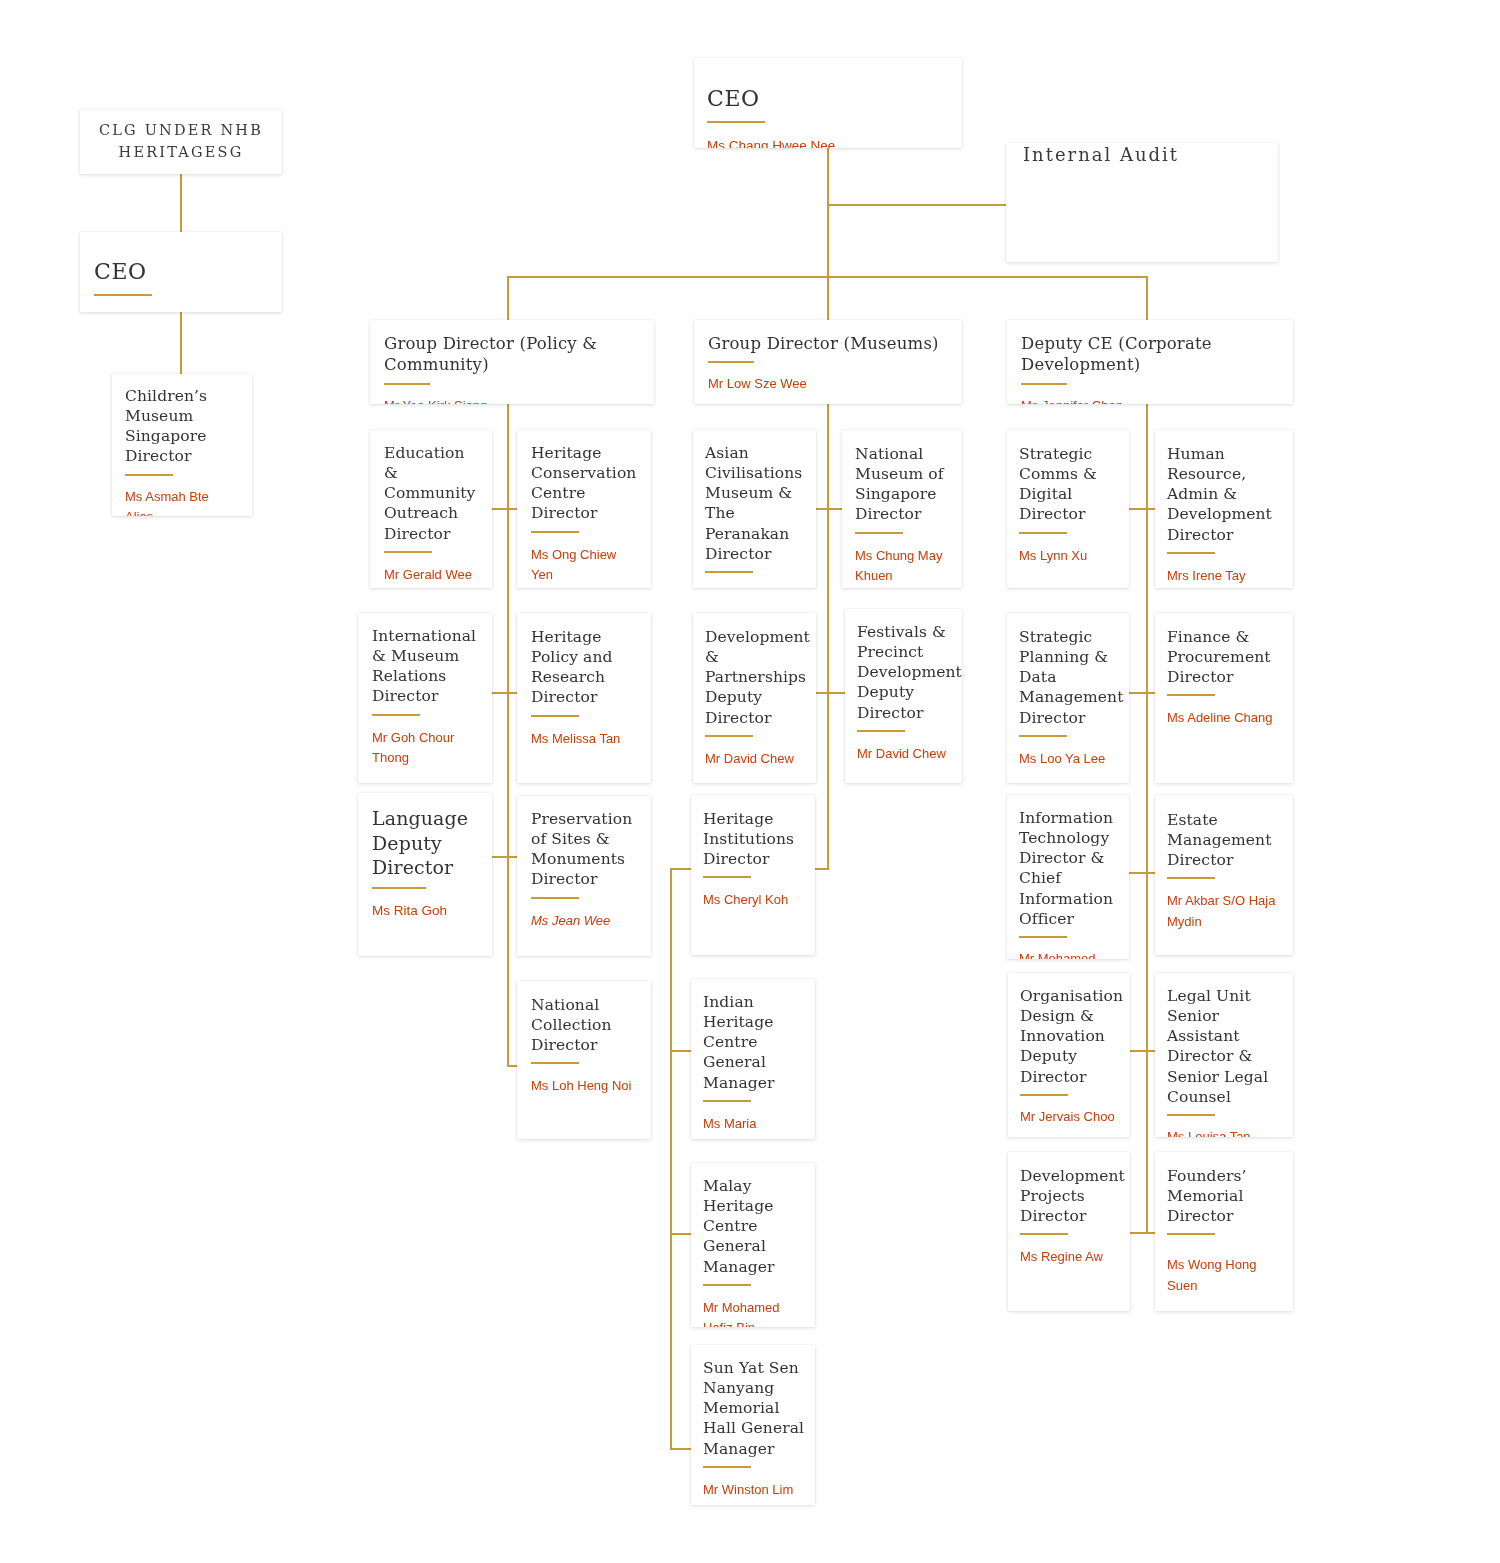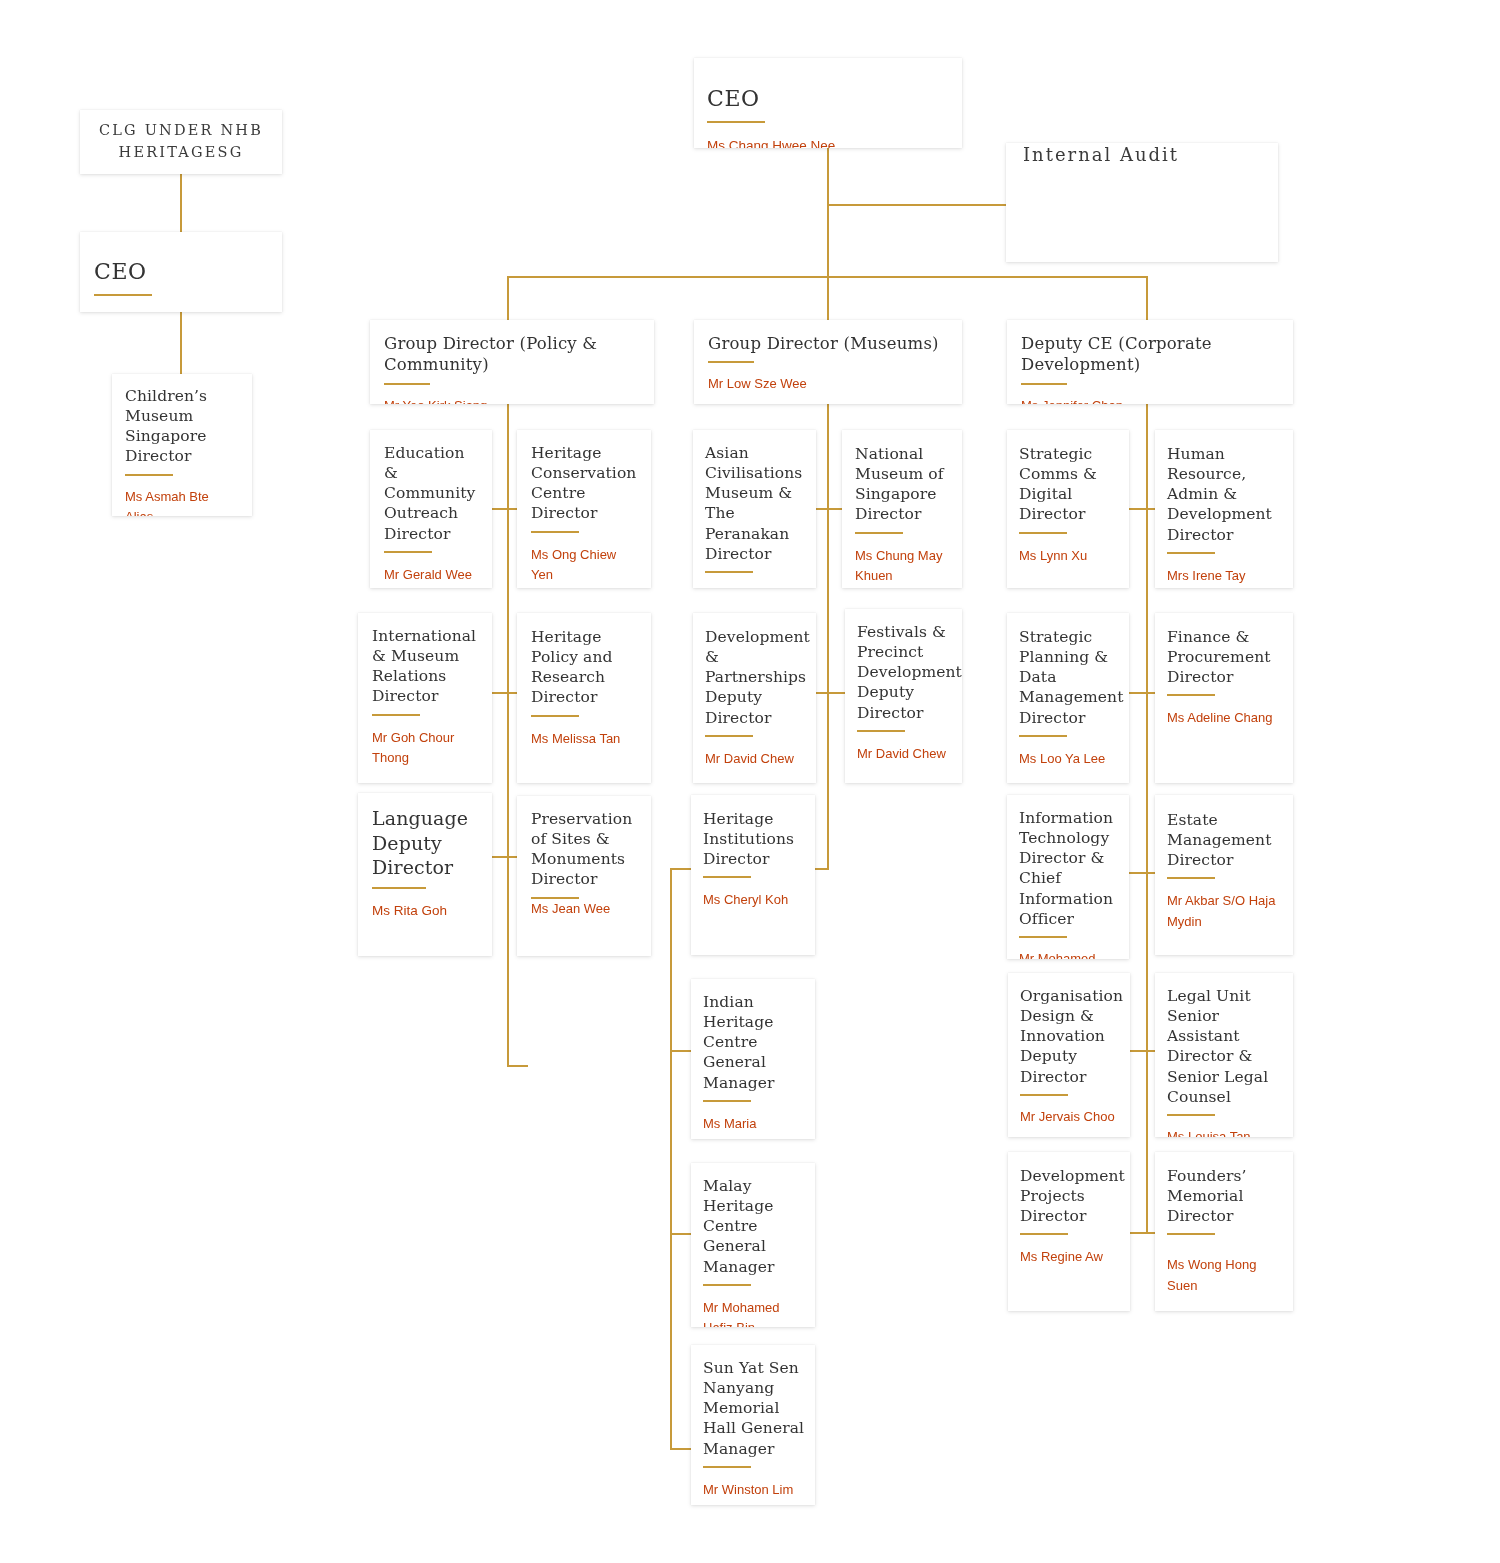--- a/index.html
+++ b/index.html
@@ -213,24 +213,31 @@
       <div class="role">Heritage Policy and Research Director</div>
       <div class="rule"></div>
       <div class="person" style="margin-top:12px;">Ms Melissa Tan</div>
     </div>
   </div>
 
   <div class="card unit" style="left:517px;top:796px;width:134px;height:160px;">
     <div class="inner" style="top:13px;left:14px;right:11px;">
       <div class="role">Preservation of Sites &amp; Monuments Director</div>
       <div class="rule"></div>
-      <div class="person" style="">Ms Jean Wee</div>
-    </div>
-  </div>
-
+      <div class="person" style="margin-top:12px;font-style:italic;">Ms Jean Wee</div>
+    </div>
+  </div>
+
+  <div class="card unit" style="left:517px;top:981px;width:134px;height:158px;">
+    <div class="inner" style="top:14px;left:14px;right:11px;">
+      <div class="role">National Collection Director</div>
+      <div class="rule"></div>
+      <div class="person" style="margin-top:12px;">Ms Loh Heng Noi</div>
+    </div>
+  </div>
 
   <div class="card unit" style="left:693px;top:430px;width:123px;height:158px;">
     <div class="inner" style="top:13px;left:12px;right:10px;">
       <div class="role">Asian Civilisations Museum &amp; The Peranakan Director</div>
       <div class="rule"></div>
       <div class="person" style="margin-top:12px;">Mr Clement Onn</div>
     </div>
   </div>
 
   <div class="card unit" style="left:693px;top:613px;width:123px;height:170px;">

